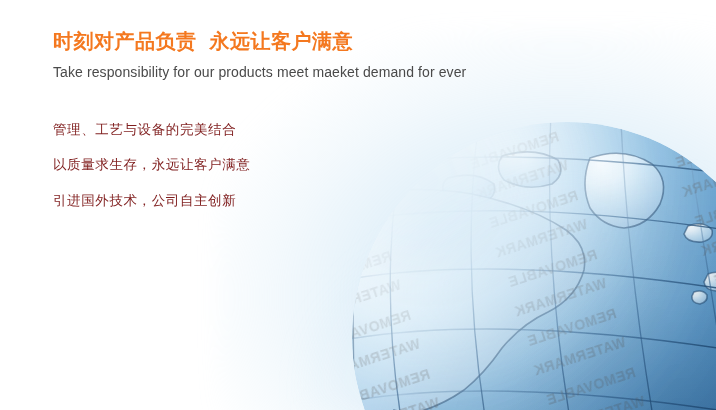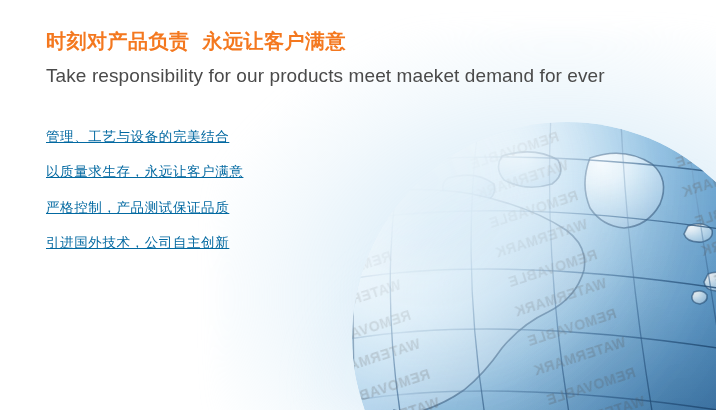--- a/index.html
+++ b/index.html
@@ -122,62 +122,62 @@
     border-radius: 50%;
     opacity: 0.30;
     overflow: hidden;
     pointer-events: none;
   }
   .globe-watermark svg { width: 100%; height: 100%; display: block; }
 
   
   .content {
     position: absolute;
-    left: 8px;
+    left: 0;
     top: 0;
     width: 460px;
     z-index: 5;
+    padding-left: 15px;
   }
 
   .headline {
     margin: 0;
     padding: 28px 0 0 38px;
     color: #f4781f;
     font-size: 20px;
     font-weight: bold;
     letter-spacing: 0.5px;
     line-height: 1.3;
     white-space: nowrap;
   }
   .headline .seg-gap { display: inline-block; width: 13px; }
 
   .subhead {
     margin: 0;
     padding: 9px 0 0 38px;
     color: #4a4a4a;
-    font-size: 19px;
+    font-size: 14px;
     font-weight: normal;
     letter-spacing: 0.1px;
     line-height: 1.35;
     white-space: nowrap;
   }
 
   .slogan-list {
     list-style: none;
     margin: 0;
     padding: 41px 0 0 38px;
   }
   .slogan-list li {
-    color: #0369a1;
+    color: #7f1d1d;
     font-size: 13.5px;
     line-height: 1;
     margin-bottom: 22px;
     letter-spacing: 0.6px;
     white-space: nowrap;
-    text-decoration: underline;
   }
   .slogan-list li:last-child { margin-bottom: 4px; }
 </style>
 </head>
 <body>
 
 <div class="banner">
 
   <div class="bg-glow"></div>
   <div class="bg-glow-2"></div>
@@ -290,18 +290,17 @@
 
     <h1 class="headline">
       <span>时刻对产品负责</span><span class="seg-gap"></span><span>永远让客户满意</span>
     </h1>
 
     <p class="subhead">Take responsibility for our products meet maeket demand for ever</p>
 
     <ul class="slogan-list">
       <li>管理、工艺与设备的完美结合</li>
       <li>以质量求生存，永远让客户满意</li>
-      <li>严格控制，产品测试保证品质</li>
       <li>引进国外技术，公司自主创新</li>
     </ul>
 
   </div>
 </div>
 
 </body></html>

